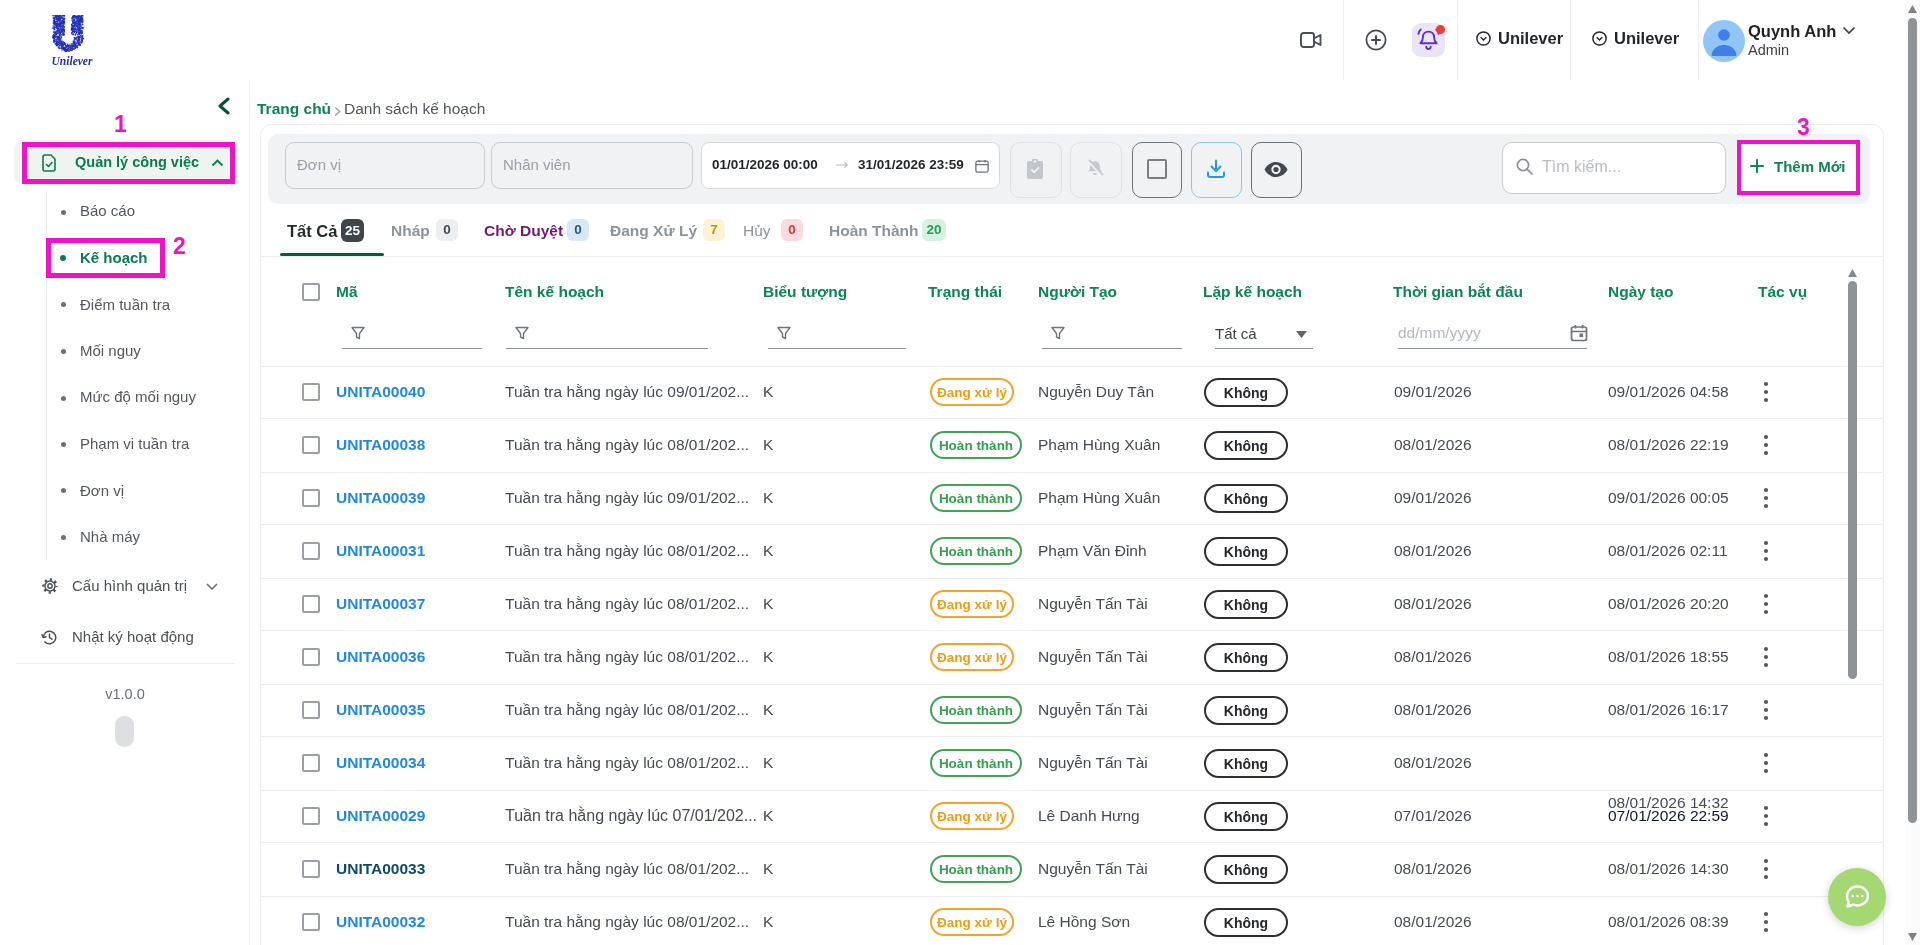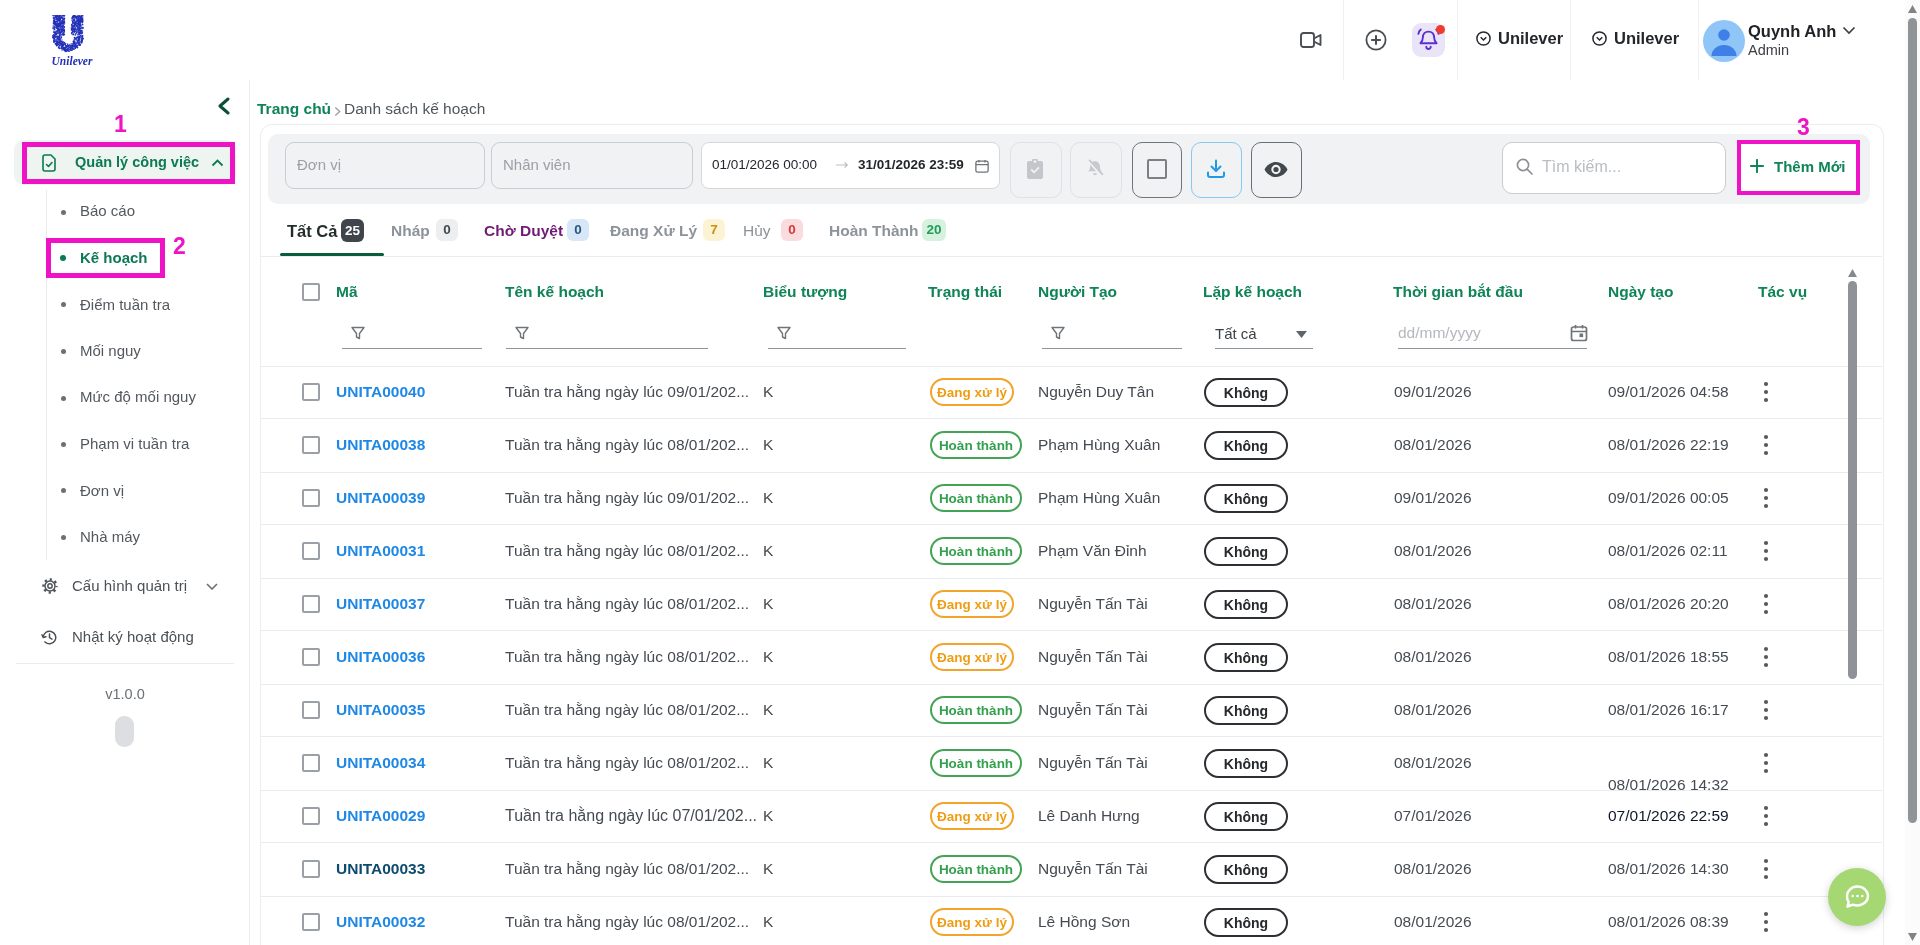--- a/index.html
+++ b/index.html
@@ -1181,21 +1181,21 @@
         <path d="M1.5 1.5 L6.5 6 L1.5 10.5"></path>
       </svg>
 <div class="abs" style="left:94px;top:20px;font-size:15.5px;font-weight:normal;color:#50565e">Danh sách kế hoạch</div>
 <div class="abs" style="left:10px;top:44px;width:1622px;height:822px;background:#fff;border:1px solid #ededf0;border-bottom:none;border-radius:12px 12px 0 0"></div>
 <div class="abs" style="left:18px;top:54px;width:1602px;height:70px;background:#f1f2f4;border-radius:10px"></div>
 <div class="abs" style="left:35px;top:62px;width:198px;height:45px;background:transparent;border:1px solid #c9ccd1;border-radius:9px"></div>
 <div class="abs" style="left:47px;top:76px;font-size:15px;color:#9aa0a6">Đơn vị</div>
 <div class="abs" style="left:241px;top:62px;width:200px;height:45px;background:transparent;border:1px solid #c9ccd1;border-radius:9px"></div>
 <div class="abs" style="left:253px;top:76px;font-size:15px;color:#9aa0a6">Nhân viên</div>
 <div class="abs" style="left:451px;top:62px;width:297px;height:45px;background:#fff;border:1px solid #d6d9dc;border-radius:8px"></div>
-<div class="abs" style="left:462px;top:77px;font-size:13.5px;font-weight:normal;color:#23262b">01/01/2026 00:00</div>
+<div class="abs" style="left:462px;top:77px;font-size:13.5px;font-weight:bold;color:#23262b">01/01/2026 00:00</div>
 <svg class="abs" style="left:585px;top:81px" width="14" height="8" viewBox="0 0 16 8" fill="none" stroke="#b9bdc2" stroke-width="1.4">
         <path d="M1 4 H14 M11 1 L14 4 L11 7"></path>
       </svg>
 <div class="abs" style="left:608px;top:77px;font-size:13.5px;font-weight:bold;color:#23262b">31/01/2026 23:59</div>
 <svg class="abs" style="left:725px;top:79px" width="14" height="14" viewBox="0 0 16 16" fill="none" stroke="#6f7479" stroke-width="1.5">
         <rect x="1" y="2.5" width="14" height="12.5" rx="2"></rect>
         <path d="M1 6.5 H15 M4.5 1 V4 M11.5 1 V4"></path>
       </svg>
 <div class="abs" style="left:760px;top:62px;width:50px;height:54px;border:1px solid #dfe1e4;border-radius:10px;background:transparent"></div>
 <svg class="abs" style="left:775px;top:79px" width="20" height="21" viewBox="0 0 20 21" fill="#c3c7cb">
@@ -1391,21 +1391,21 @@
       </svg>
 <div class="abs" style="left:11px;top:656px;width:1621px;height:1px;background:#e9ebed"></div>
 <div style="position:absolute;left:52px;top:674px;width:18px;height:18px;border:2px solid #9aa0a6;border-radius:2px;background:#fff;box-sizing:border-box"></div>
 <div class="abs" style="left:86px;top:674px;font-size:15.5px;font-weight:bold;color:#1e88e5">UNITA00034</div>
 <div class="abs" style="left:255px;top:674px;font-size:15.5px;color:#454b52">Tuần tra hằng ngày lúc 08/01/202...</div>
 <div class="abs" style="left:513px;top:674px;font-size:15.5px;color:#454b52">K</div>
 <div style="position:absolute;left:680px;top:669px;width:92px;height:28px;border:2px solid #44a455;border-radius:15px;color:#33a04e;font-weight:bold;font-size:13.5px;line-height:25px;text-align:center;box-sizing:border-box">Hoàn thành</div>
 <div class="abs" style="left:788px;top:674px;font-size:15.5px;color:#454b52">Nguyễn Tấn Tài</div>
 <div style="position:absolute;left:954px;top:668.5px;width:84px;height:29px;border:2px solid #2c2f33;border-radius:15px;color:#25282c;font-weight:bold;font-size:14px;line-height:26px;text-align:center;box-sizing:border-box">Không</div>
 <div class="abs" style="left:1144px;top:674px;font-size:15.5px;color:#454b52">08/01/2026</div>
-<div class="abs" style="left:1358px;top:696px;font-size:15.5px;color:#454b52">08/01/2026 14:32</div>
+<div class="abs" style="left:1358px;top:714px;font-size:15.5px;color:#454b52">08/01/2026 14:32</div>
 <svg style="position:absolute;left:1513px;top:672px" width="6" height="22" viewBox="0 0 6 22" fill="#55595e">
         <circle cx="3" cy="3" r="2.1"></circle>
         <circle cx="3" cy="11" r="2.1"></circle>
         <circle cx="3" cy="19" r="2.1"></circle>
       </svg>
 <div class="abs" style="left:11px;top:710px;width:1621px;height:1px;background:#e9ebed"></div>
 <div style="position:absolute;left:52px;top:727px;width:18px;height:18px;border:2px solid #9aa0a6;border-radius:2px;background:#fff;box-sizing:border-box"></div>
 <div class="abs" style="left:86px;top:727px;font-size:15.5px;font-weight:bold;color:#1e88e5">UNITA00029</div>
 <div class="abs" style="left:255px;top:727px;font-size:16px;color:#454b52">Tuần tra hằng ngày lúc 07/01/202...</div>
 <div class="abs" style="left:513px;top:727px;font-size:15.5px;color:#454b52">K</div>

